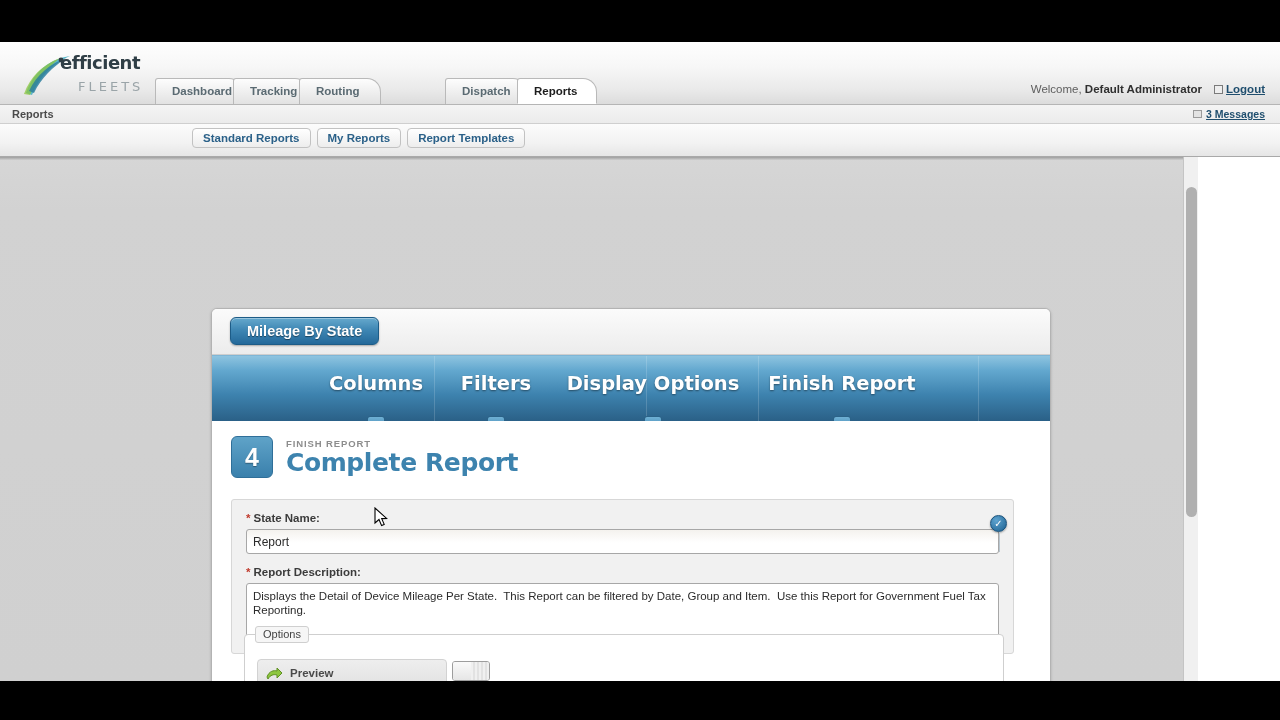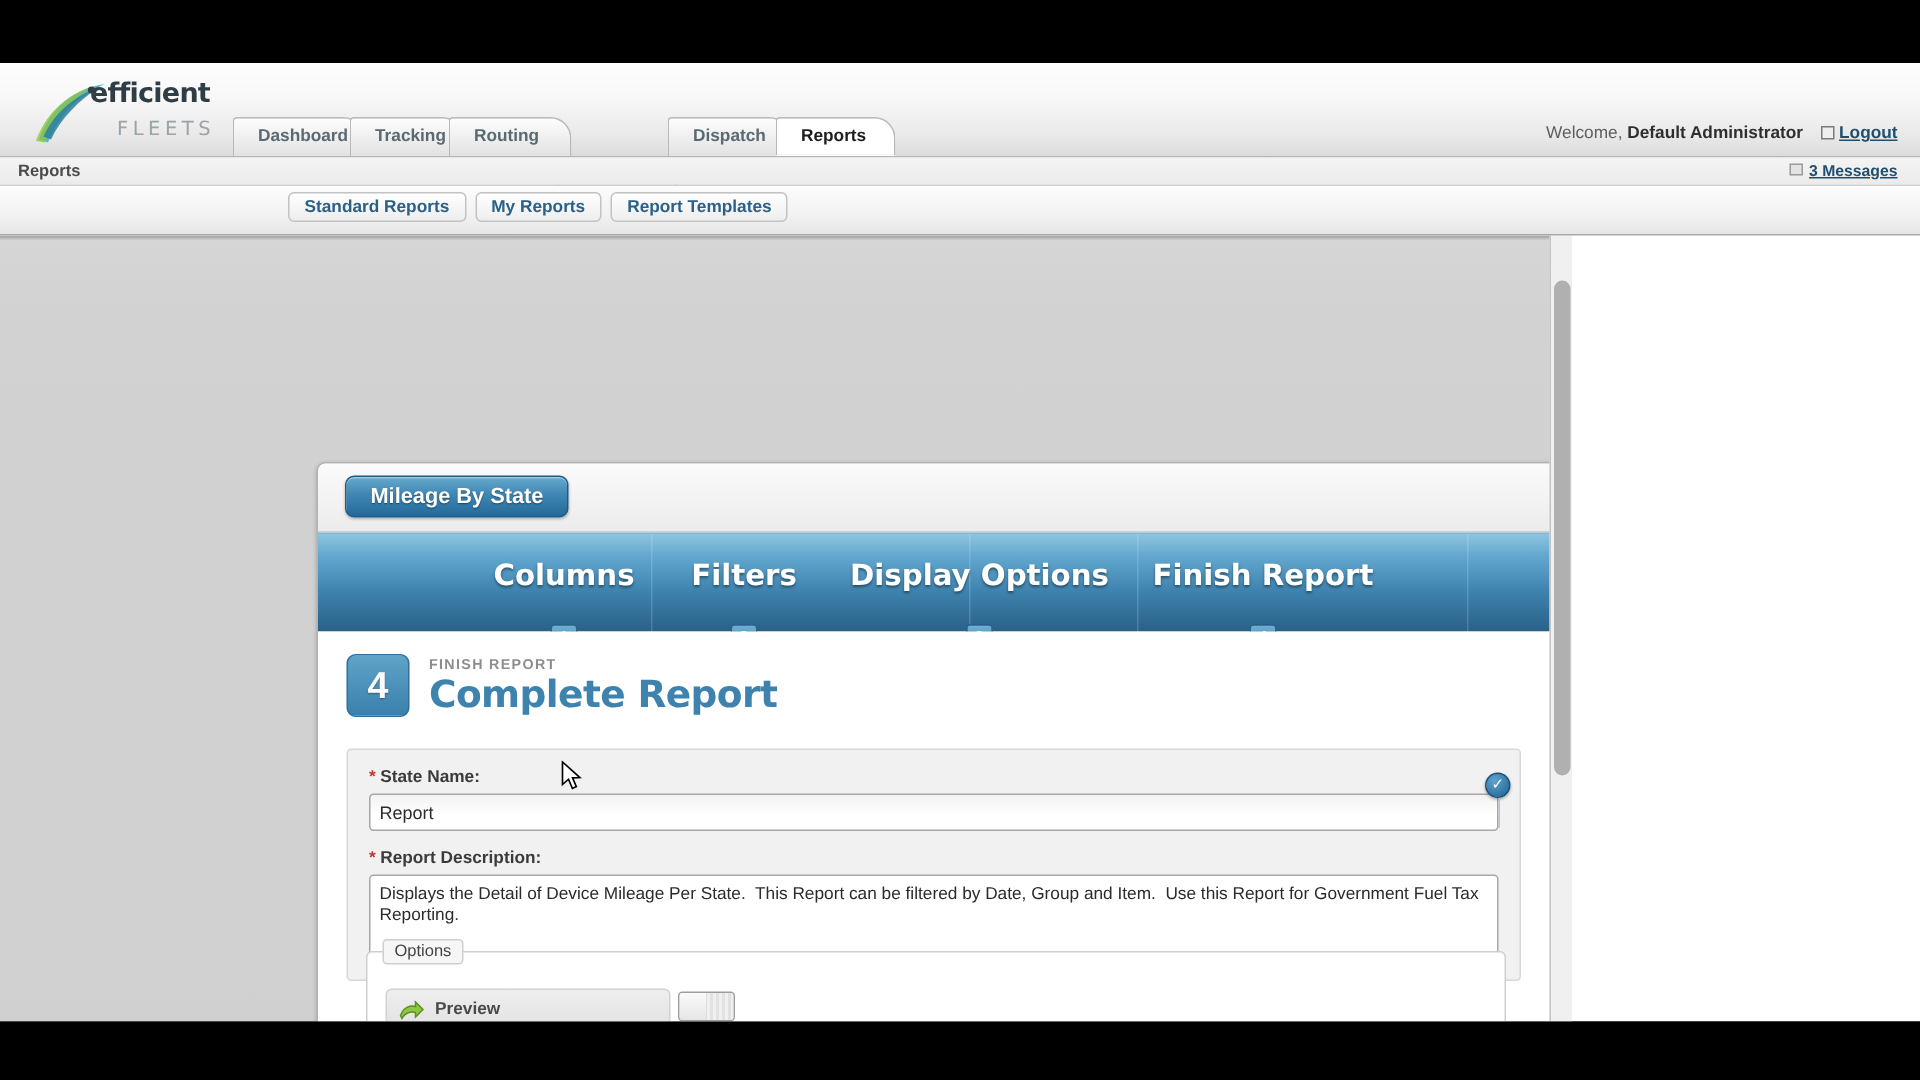--- a/index.html
+++ b/index.html
@@ -69,21 +69,21 @@
   .subbtn {
     float:left; height:20px; line-height:18px; padding:0 10px; margin-right:6px;
     font-size:11.5px; font-weight:bold; color:#2b6189;
     background: linear-gradient(to bottom,#ffffff,#ededed);
     border:1px solid #c2c2c2; border-radius:4px; cursor:pointer;
     box-shadow: 0 1px 0 rgba(255,255,255,.9) inset;
   }
 
   
   .page {
-    position:relative; width:1048px; height:524px;
+    position:relative; width:1198px; height:524px;
     background: linear-gradient(to bottom,#d6d6d6 0%, #d2d2d2 10%, #d0d0d0 100%);
     overflow:hidden;
   }
   .page:before{content:"";position:absolute;left:0;top:0;width:1280px;height:3px;background:linear-gradient(to bottom,#9e9e9e,#cfcfcf);}
 
   .card {
     position:absolute; left:211px; top:151px; width:840px; height:480px;
     background:#f3f3f3; border:1px solid #b3b3b3; border-radius:6px;
     box-shadow:0 1px 3px rgba(0,0,0,.18);
   }

